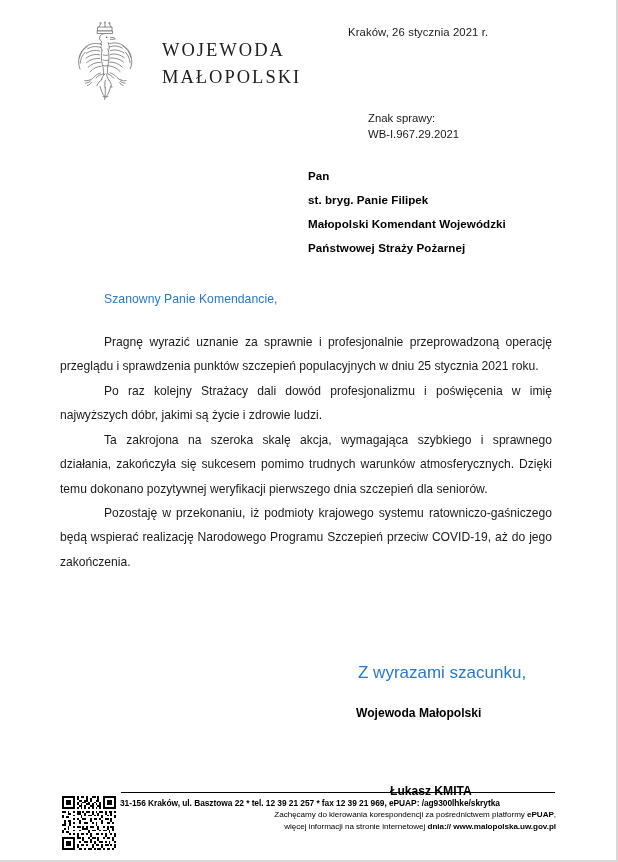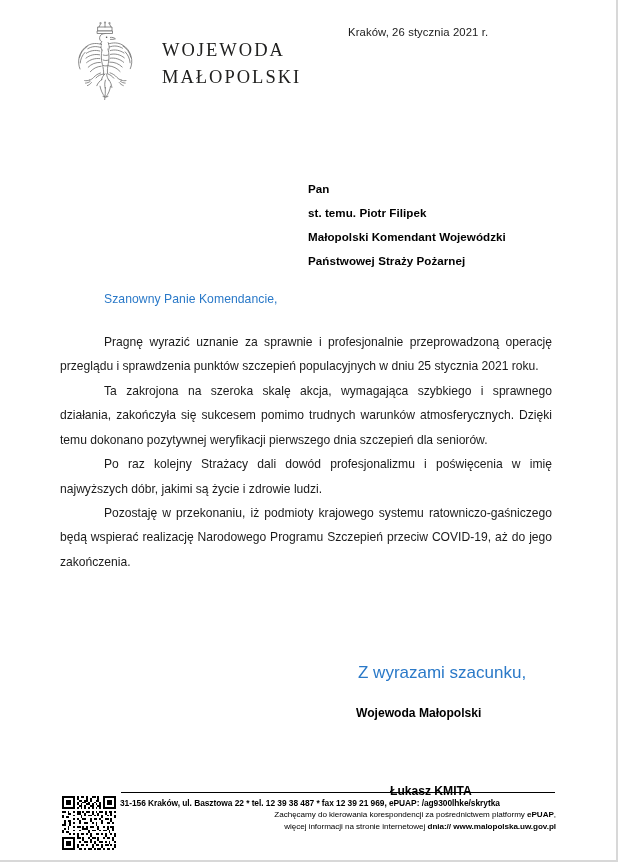--- a/index.html
+++ b/index.html
@@ -72,21 +72,20 @@
   
   .addressee {
     position: absolute;
     left: 308px;
     top: 164px;
     font-size: 11.6px;
     font-weight: bold;
     color: #000000;
     line-height: 2.07;
     letter-spacing: 0.05px;
-    margin-top: 13px;
   }
   .addressee div { white-space: nowrap; }
 
   
   .salutation {
     position: absolute;
     left: 104px;
     top: 292px;
     font-size: 12.2px;
     color: #2a79c8;
@@ -223,34 +222,36 @@
           <path d="M41.0 78.5 c1.6 0.8 3.4 0.8 5.0 0"></path>
         </g>
       </svg>
     </div>
     <div class="office-title">WOJEWODA
 MAŁOPOLSKI</div>
   </div>
 
   <div class="place-date">Kraków, 26 stycznia 2021 r.</div>
 
+  <div class="reference">Znak sprawy:
+WB-I.967.29.2021</div>
 
   <div class="addressee">
     <div>Pan</div>
-    <div>st. temu. Piotr Filipek</div>
+    <div>st. bryg. Panie Filipek</div>
     <div>Małopolski Komendant Wojewódzki</div>
     <div>Państwowej Straży Pożarnej</div>
   </div>
 
   <div class="salutation">Szanowny Panie Komendancie,</div>
 
   <div class="body-text">
     <p>Pragnę wyrazić uznanie za sprawnie i profesjonalnie przeprowadzoną operację przeglądu i sprawdzenia punktów szczepień populacyjnych w dniu 25 stycznia 2021 roku.</p>
+    <p>Po raz kolejny Strażacy dali dowód profesjonalizmu i poświęcenia w imię najwyższych dóbr, jakimi są życie i zdrowie ludzi.</p>
     <p>Ta zakrojona na szeroka skalę akcja, wymagająca szybkiego i sprawnego działania, zakończyła się sukcesem pomimo trudnych warunków atmosferycznych. Dzięki temu dokonano pozytywnej weryfikacji pierwszego dnia szczepień dla seniorów.</p>
-    <p>Po raz kolejny Strażacy dali dowód profesjonalizmu i poświęcenia w imię najwyższych dóbr, jakimi są życie i zdrowie ludzi.</p>
     <p>Pozostaję w przekonaniu, iż podmioty krajowego systemu ratowniczo-gaśniczego będą wspierać realizację Narodowego Programu Szczepień przeciw COVID-19, aż do jego zakończenia.</p>
   </div>
 
   <div class="closing">Z wyrazami szacunku,</div>
   <div class="signature-role">Wojewoda Małopolski</div>
   <div class="signature-name">Łukasz KMITA</div>
 
   <div class="footer-rule"></div>
 
   <div class="qr">
@@ -418,18 +419,18 @@
           <rect x="17" y="28" width="1" height="1"></rect>
         <rect x="19" y="28" width="2" height="1"></rect>
           <rect x="22" y="28" width="1" height="1"></rect>
         <rect x="24" y="28" width="2" height="1"></rect>
           <rect x="27" y="28" width="1" height="1"></rect>
       </g>
     </svg>
   </div>
 
   <div class="footer-text">
-    <div class="footer-line1">31-156 Kraków, ul. Basztowa 22 * tel. 12 39 38 487 * fax 12 39 21 969, ePUAP: /ag9300lhke/skrytka</div>
+    <div class="footer-line1">31-156 Kraków, ul. Basztowa 22 * tel. 12 39 21 257 * fax 12 39 21 969, ePUAP: /ag9300lhke/skrytka</div>
     <div class="footer-line2"><span>Zachęcamy do kierowania korespondencji za pośrednictwem platformy </span><b>ePUAP</b><span>,</span></div>
     <div class="footer-line3"><span>więcej informacji na stronie internetowej </span><b>dnia:// www.malopolska.uw.gov.pl</b></div>
   </div>
 
 </div>
 
 </body></html>

